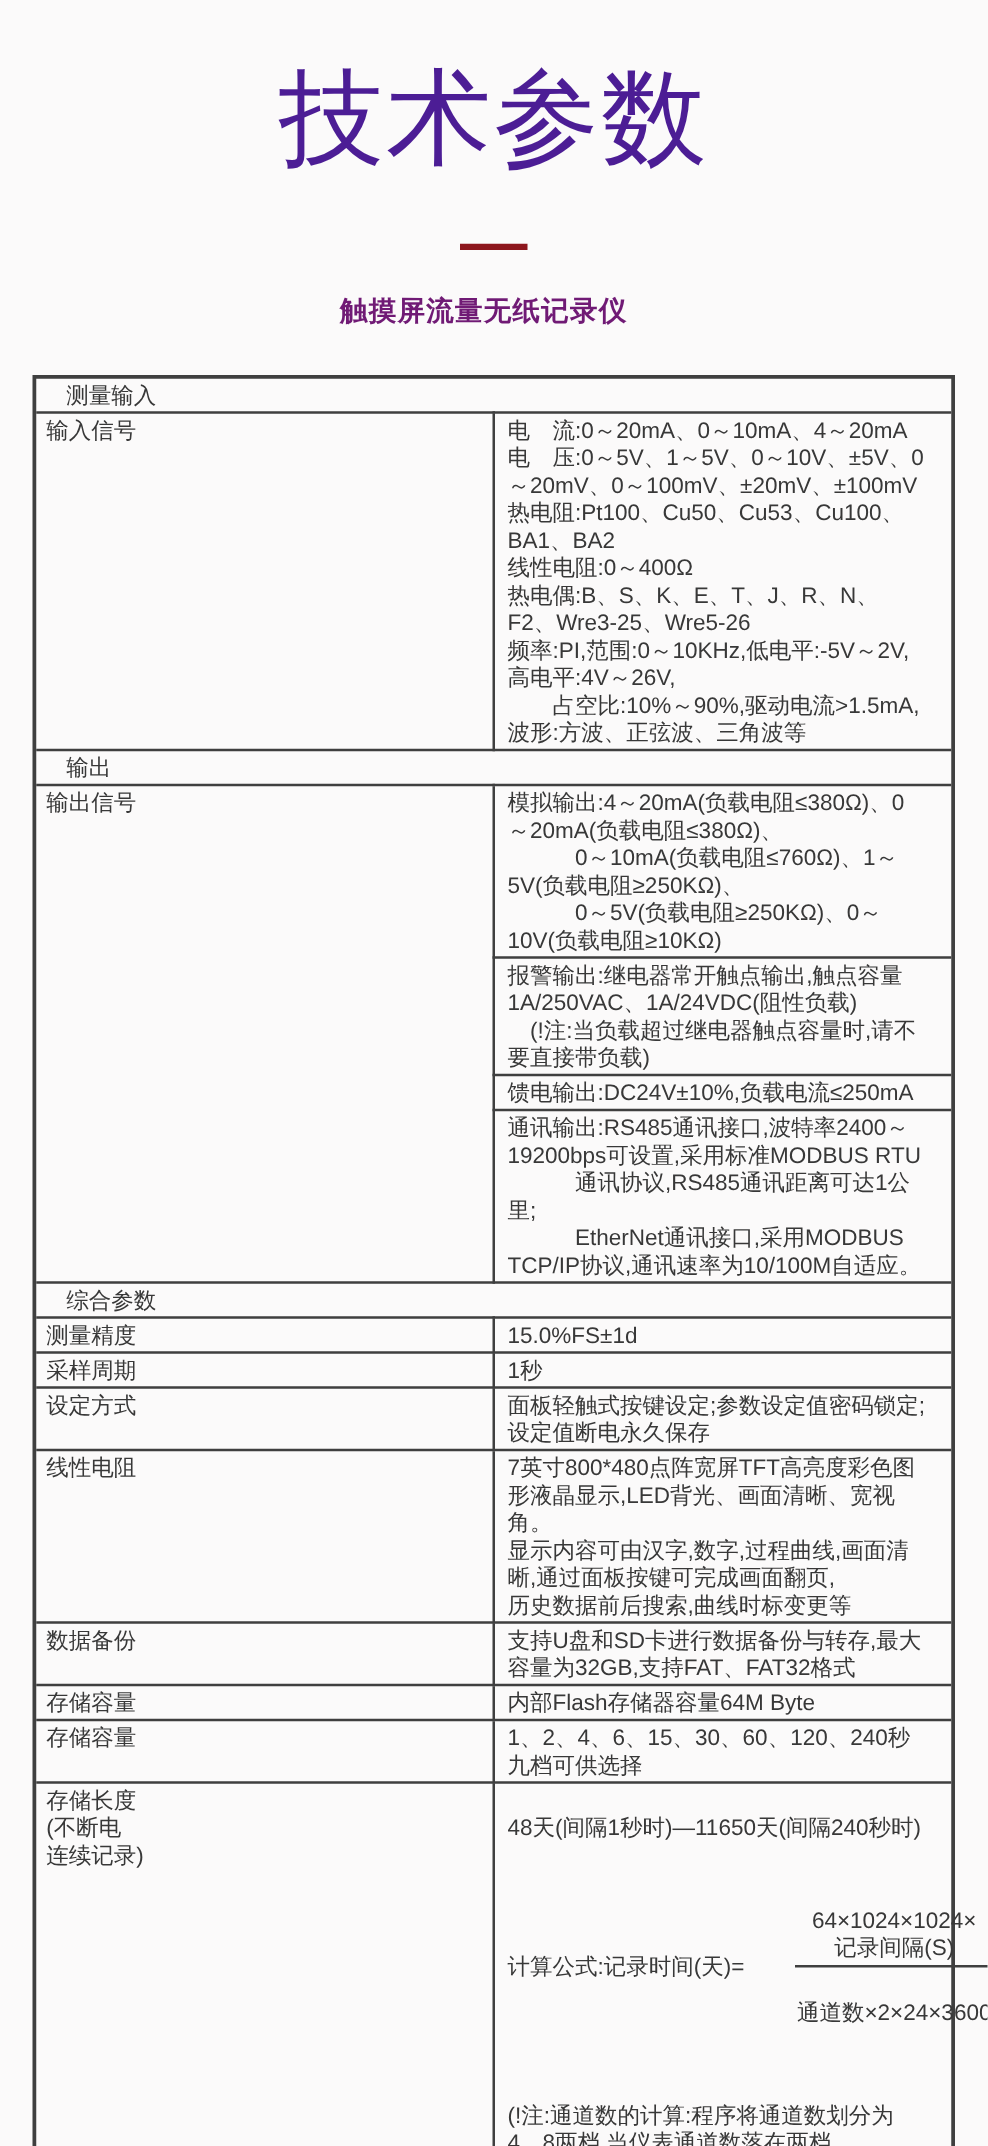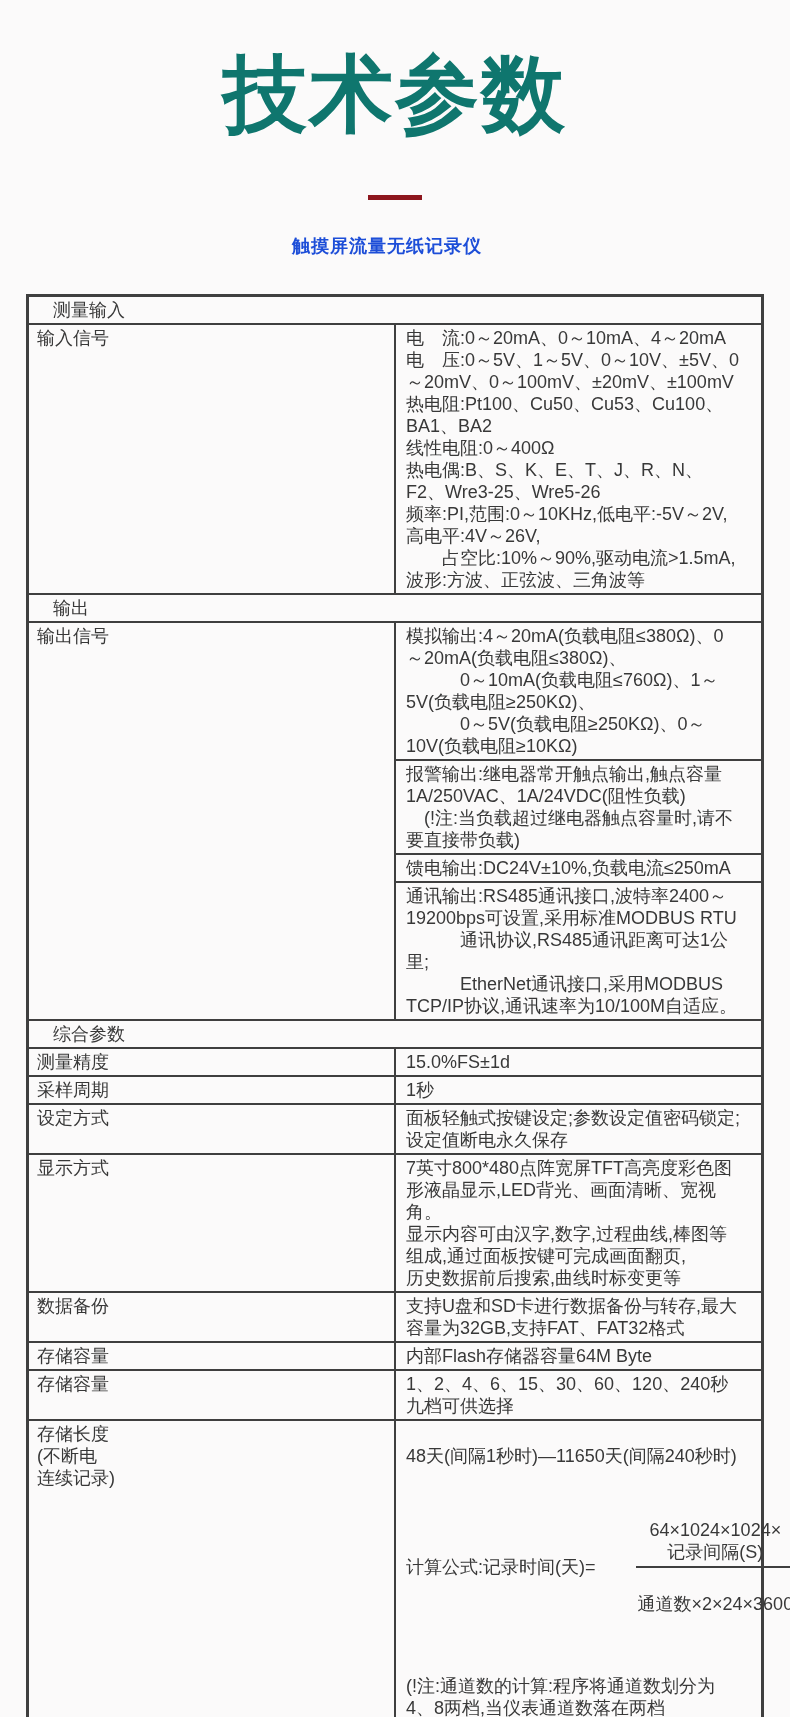--- a/index.html
+++ b/index.html
@@ -7,26 +7,26 @@
     width:790px;height:1717px;overflow:hidden;
     background:#fbfafa;
     font-family:"Liberation Sans","DejaVu Sans",sans-serif;
     color:#3a3a3a;
     -webkit-font-smoothing:antialiased;
   }
   .page{width:790px;height:1717px;position:relative;}
   
   .main-title{
     margin:46px 0 0 0;text-align:center;
-    font-size:84px;font-weight:700;color:#0f766e;letter-spacing:2px;line-height:1.15;
+    font-size:84px;font-weight:400;color:#4c1d95;letter-spacing:2px;line-height:1.15;
   }
   .accent-dash{width:54px;height:5px;margin:52px auto 0 auto;background:#8d161d;}
   .subtitle{
     margin:34px 16px 0 0;text-align:center;
-    font-size:18px;font-weight:bold;color:#1d4ed8;letter-spacing:1px;
+    font-size:22px;font-weight:bold;color:#701a75;letter-spacing:1px;
   }
   
   .frame{
     margin:36px 26px 0 26px;
     border:3px solid #3f3f3f;
     background:#fbfafa;
   }
   
   table.spec{
     width:100%;border-collapse:collapse;border:hidden;
@@ -100,23 +100,23 @@
       </tr>
       <tr>
         <td class="lbl">采样周期</td>
         <td class="val">1秒</td>
       </tr>
       <tr>
         <td class="lbl">设定方式</td>
         <td class="val">面板轻触式按键设定;参数设定值密码锁定;设定值断电永久保存</td>
       </tr>
       <tr>
-        <td class="lbl">显示方式</td>
+        <td class="lbl">线性电阻</td>
         <td class="val">7英寸800*480点阵宽屏TFT高亮度彩色图形液晶显示,LED背光、画面清晰、宽视角。
-显示内容可由汉字,数字,过程曲线,棒图等组成,通过面板按键可完成画面翻页,
+显示内容可由汉字,数字,过程曲线,画面清晰,通过面板按键可完成画面翻页,
 历史数据前后搜索,曲线时标变更等</td>
       </tr>
       <tr>
         <td class="lbl">数据备份</td>
         <td class="val">支持U盘和SD卡进行数据备份与转存,最大容量为32GB,支持FAT、FAT32格式</td>
       </tr>
       <tr>
         <td class="lbl">存储容量</td>
         <td class="val">内部Flash存储器容量64M Byte</td>
       </tr>

